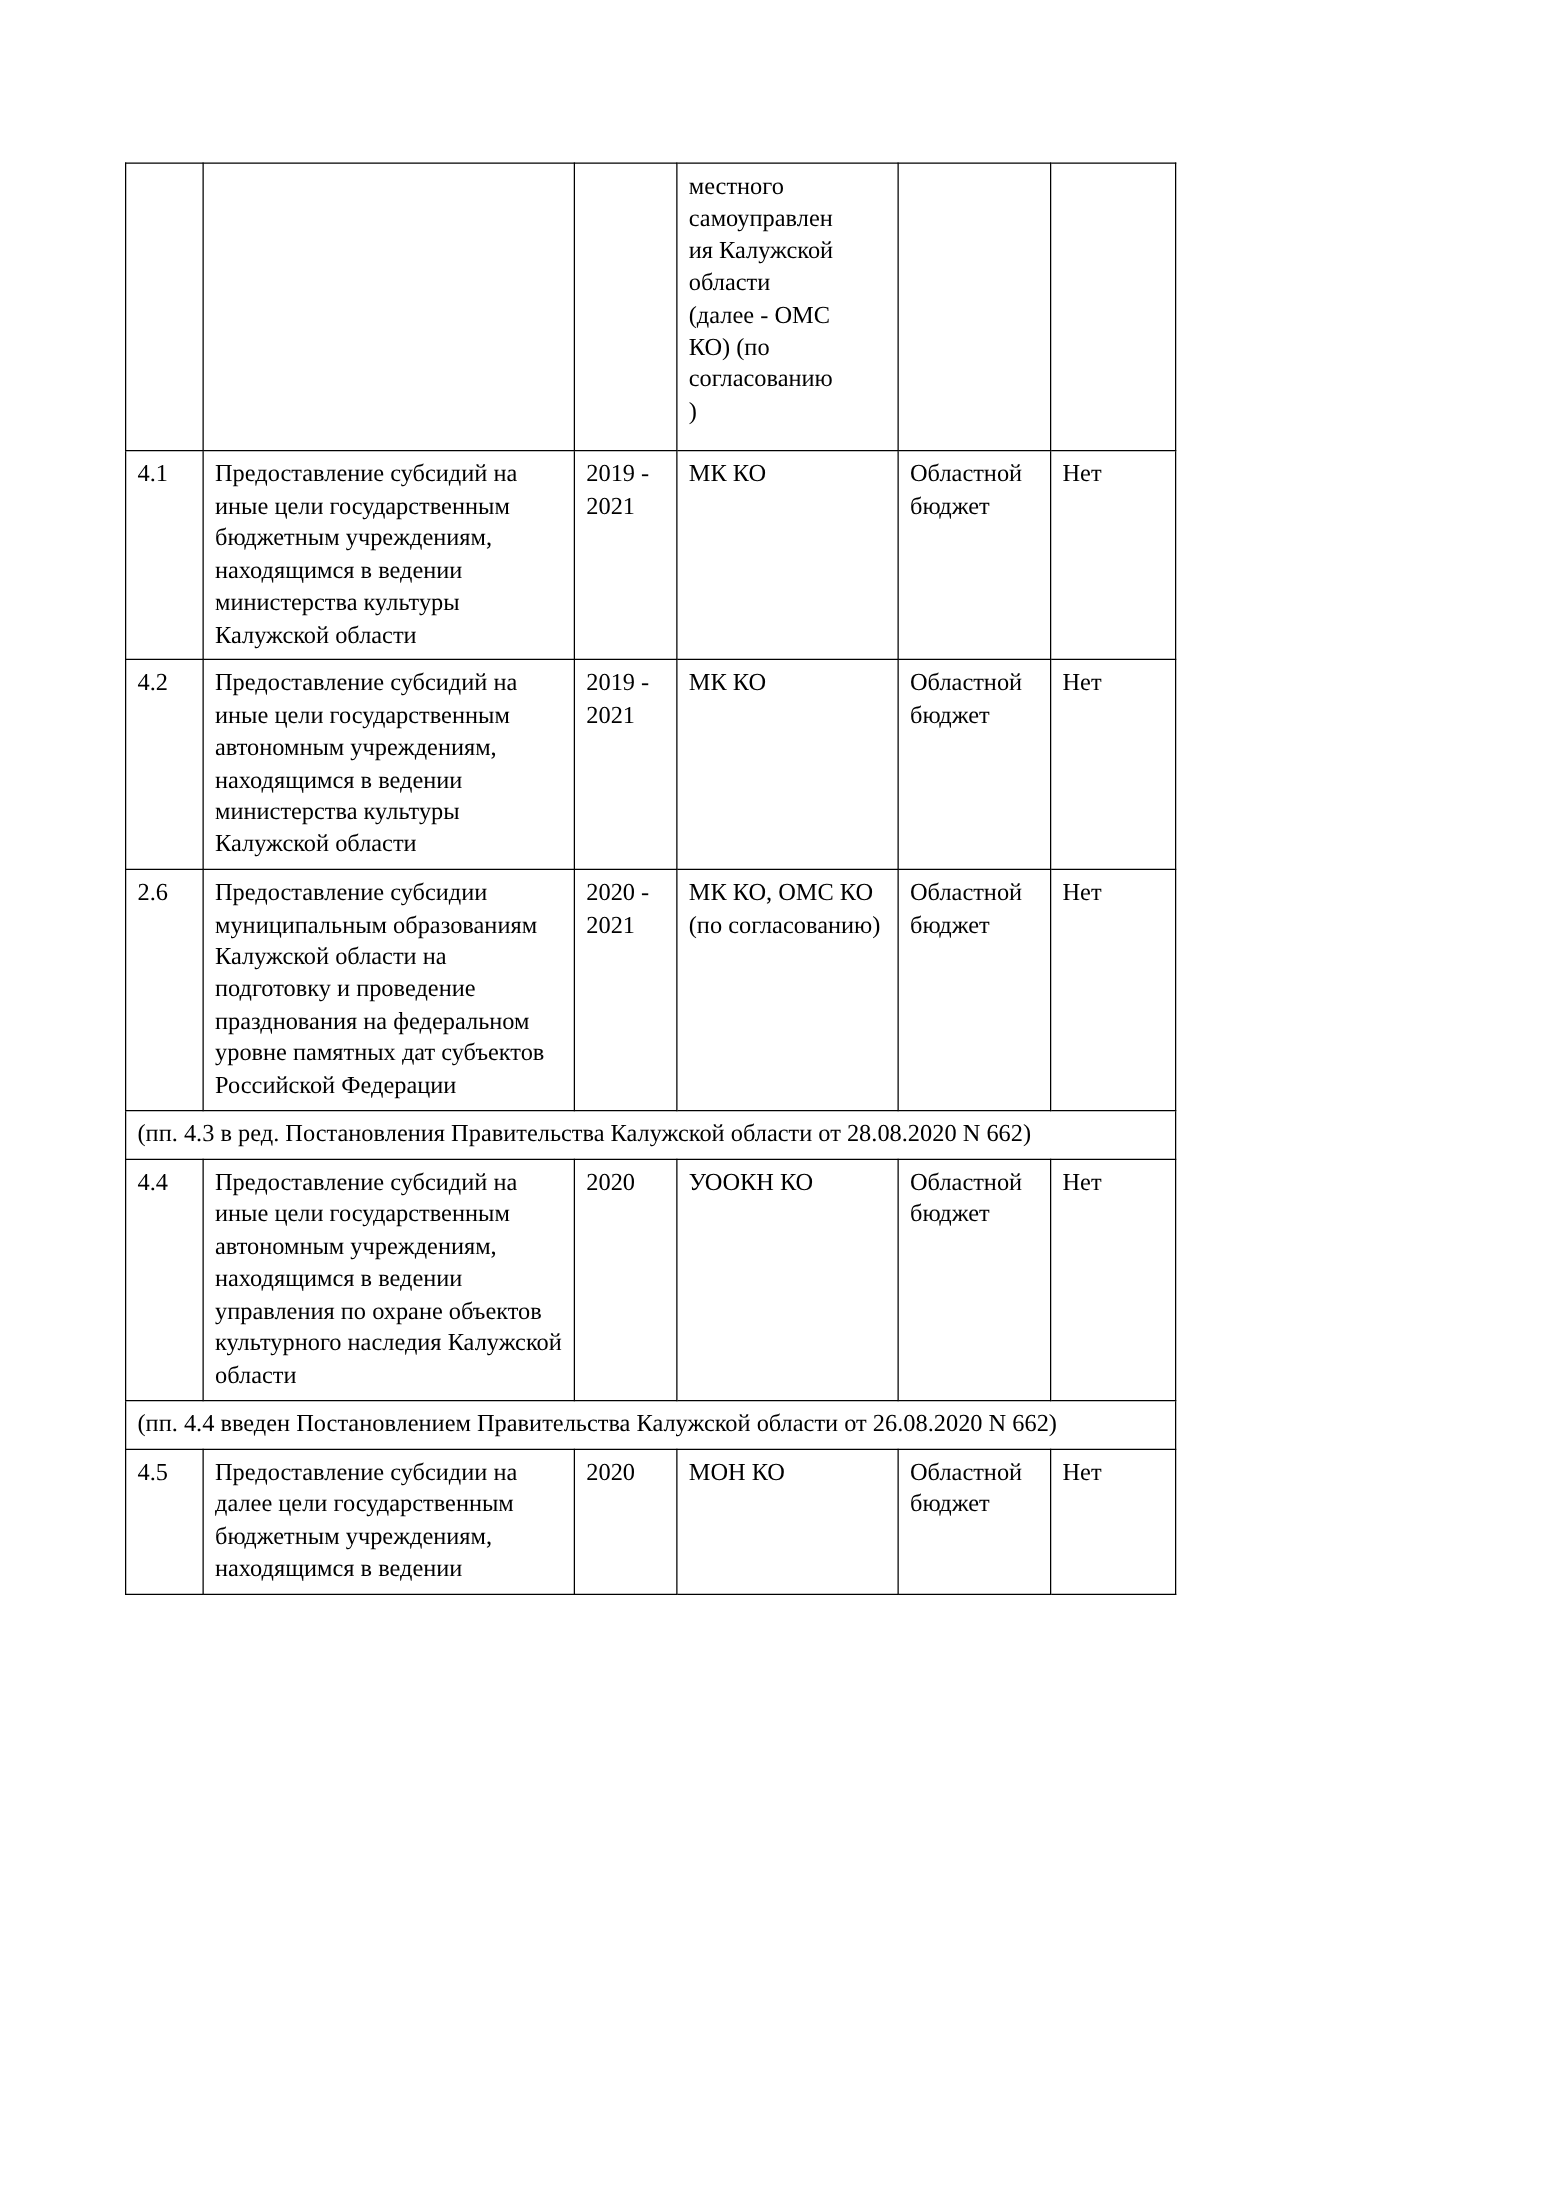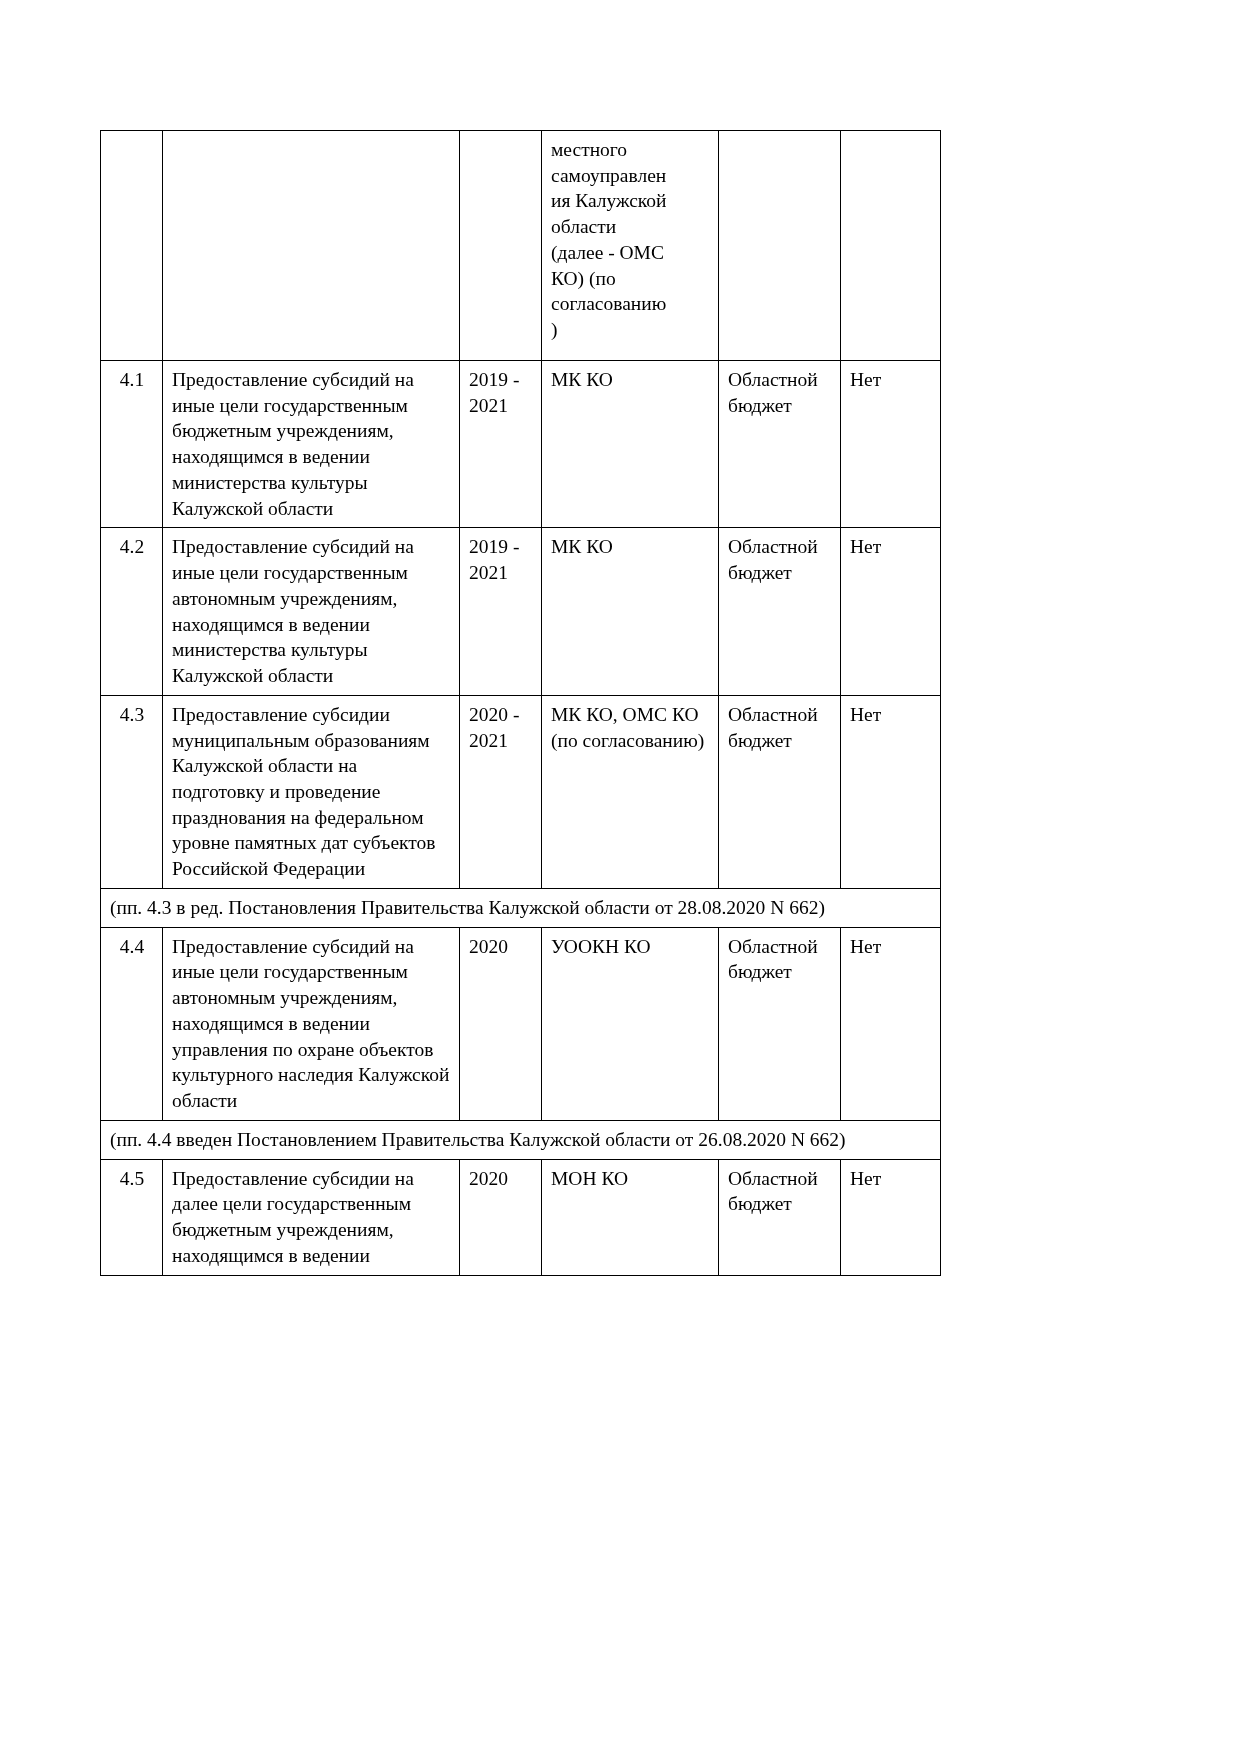--- a/index.html
+++ b/index.html
@@ -39,21 +39,20 @@
   }
   
   col.c-num   { width: 62px; }
   col.c-name  { width: 297px; }
   col.c-term  { width: 82px; }
   col.c-exec  { width: 177px; }
   col.c-src   { width: 122px; }
   col.c-other { width: 100px; }
 
   td.num {
-    text-align: center;
     padding-left: 4px;
     padding-right: 4px;
   }
   td.note {
     border-left: 1.6px solid #000000;
     border-right: 1.6px solid #000000;
     text-align: justify;
     text-justify: inter-word;
     padding: 7px 10px 8px 10px;
   }
@@ -147,21 +146,21 @@
         <td>
           <span class="cell-text">Областной бюджет</span>
         </td>
         <td>
           <span class="cell-text">Нет</span>
         </td>
       </tr>
 
       <tr>
         <td class="num">
-          <span class="cell-text">4.3</span>
+          <span class="cell-text">2.6</span>
         </td>
         <td>
           <span class="cell-text">Предоставление субсидии муниципальным образованиям Калужской области на подготовку и проведение празднования на федеральном уровне памятных дат субъектов Российской Федерации</span>
         </td>
         <td>
           <span class="cell-text">2020 - 2021</span>
         </td>
         <td>
           <span class="cell-text">МК КО, ОМС КО (по согласованию)</span>
         </td>

